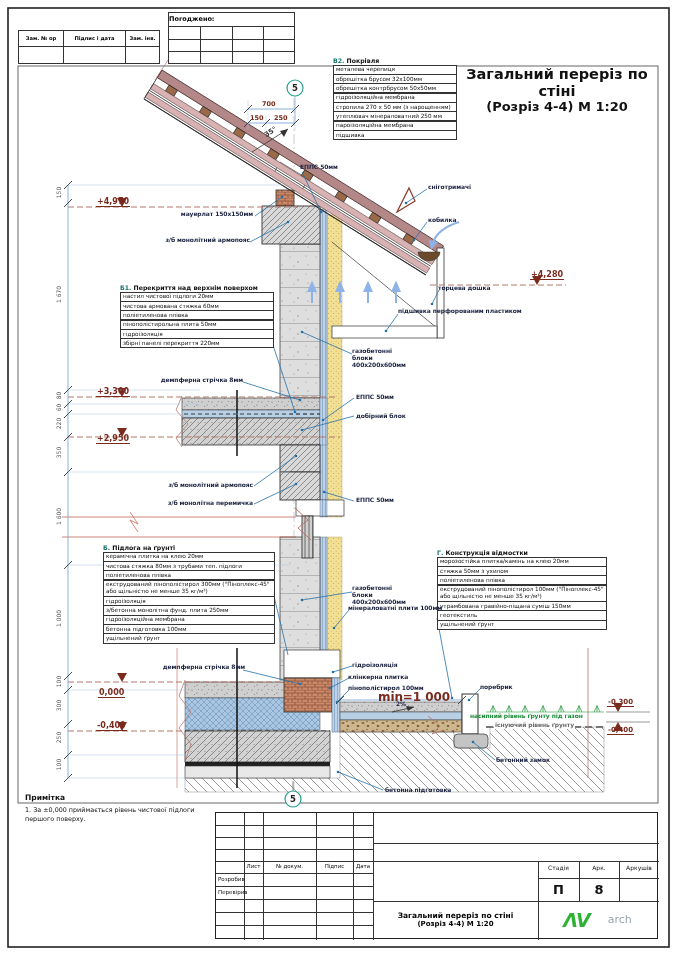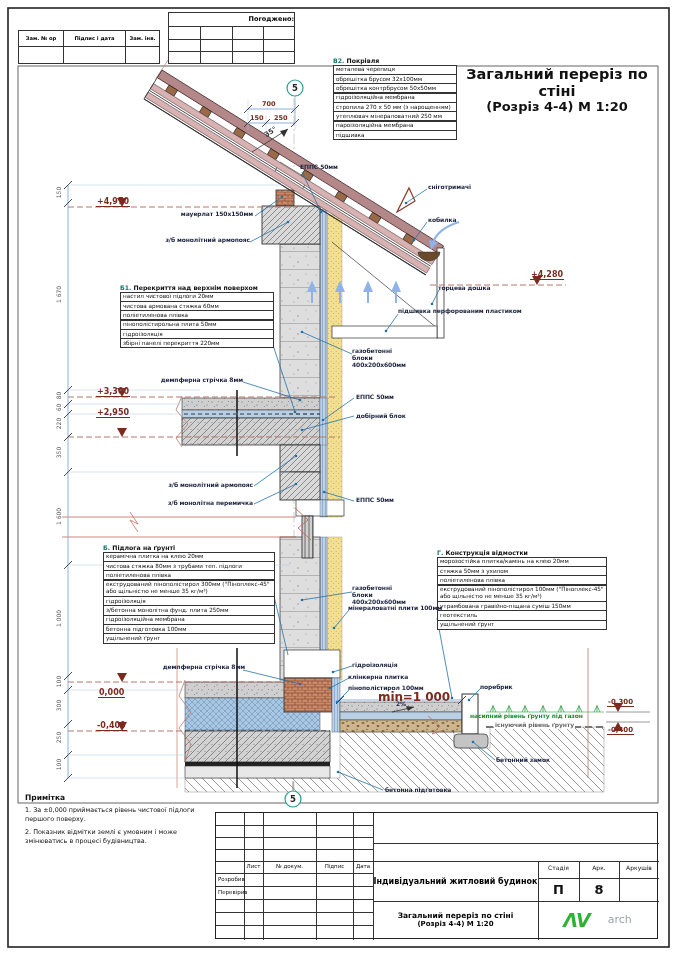--- a/index.html
+++ b/index.html
@@ -26,21 +26,21 @@
   
   .bigtitle{position:absolute;left:458px;top:66px;width:198px;text-align:center;color:#111;}
   .bigtitle .t1{font-size:14.5px;font-weight:bold;line-height:1.15;}
   .bigtitle .t2{font-size:13px;font-weight:bold;}
   
   .stamp{position:absolute;left:18px;top:30px;display:grid;grid-template-columns:44px 62px 34px;grid-template-rows:15px 17px;border:1px solid #333;}
   .stamp div{border-left:0.8px solid #333;border-top:0.8px solid #333;font-size:5.2px;font-weight:bold;text-align:center;line-height:14px;overflow:hidden;}
   .stamp div:nth-child(-n+3){border-top:none;}
   .stamp div:nth-child(3n+1){border-left:none;}
   .appr{position:absolute;left:168px;top:12px;width:125px;border:1px solid #333;}
-  .appr .ahd{height:13px;border-bottom:0.8px solid #333;text-align:right;font-size:6.5px;font-weight:bold;line-height:13px;}
+  .appr .ahd{height:13px;border-bottom:0.8px solid #333;text-align:left;font-size:6.5px;font-weight:bold;line-height:13px;}
   .appr .agrid{display:grid;grid-template-columns:repeat(4,1fr);grid-template-rows:repeat(3,12px);}
   .appr .agrid div{border-left:0.8px solid #333;border-top:0.8px solid #333;}
   .appr .agrid div:nth-child(-n+4){border-top:none;}
   .appr .agrid div:nth-child(4n+1){border-left:none;}
   
   .notes{position:absolute;left:25px;top:793px;width:188px;color:#111;}
   .notes .nt{font-size:7.5px;font-weight:bold;margin-bottom:4px;}
   .notes p{font-size:6.4px;line-height:1.35;margin:0 0 5px 0;}
   
   .tb{position:absolute;left:215px;top:812px;width:443px;height:127px;border:1.3px solid #222;box-sizing:border-box;}
@@ -484,21 +484,21 @@
 <div class="lbl" style="left:396px;top:701px;">2%</div>
 <div class="lbl" style="left:480px;top:684px;">поребрик</div>
 <div class="lbl green" style="left:470px;top:713px;">насипний рівень ґрунту під газон</div>
 <div class="lbl gray" style="left:494px;top:722px;">існуючий рівень ґрунту</div>
 <div class="lbl" style="left:496px;top:757px;">бетонний замок</div>
 <div class="lbl" style="left:385px;top:787px;">бетонна підготовка</div>
 <div class="lbl r" style="left:145px;top:664px;width:100px;">демпферна стрічка 8мм</div>
 
 <div class="lvl" style="left:96px;top:197px;">+4,970</div>
 <div class="lvl" style="left:96px;top:387px;">+3,300</div>
-<div class="lvl" style="left:96px;top:408px;">+2,950</div>
+<div class="lvl" style="left:96px;top:434px;">+2,950</div>
 <div class="lvl" style="left:98px;top:688px;">0,000</div>
 <div class="lvl" style="left:96px;top:721px;">-0,400</div>
 <div class="lvl" style="left:530px;top:270px;">+4,280</div>
 <div class="lvl sm" style="left:607px;top:698px;">-0,300</div>
 <div class="lvl sm" style="left:607px;top:726px;">-0,400</div>
 
 <div class="dim" style="left:43px;top:189px;">150</div>
 <div class="dim" style="left:43px;top:291px;">1 670</div>
 <div class="dim" style="left:43px;top:392px;">80</div>
 <div class="dim" style="left:43px;top:404px;">60</div>
@@ -514,21 +514,20 @@
 <div class="tdim" style="left:262px;top:100px;">700</div>
 <div class="tdim" style="left:250px;top:114px;">150</div>
 <div class="tdim" style="left:274px;top:114px;">250</div>
 <div class="ang" style="left:264px;top:128px;">35°</div>
 <div class="mark" style="left:287px;top:83px;">5</div>
 <div class="mark" style="left:285px;top:794px;">5</div>
 
 <div class="notes">
   <div class="nt">Примітка</div>
   <p>1. За ±0,000 приймається рівень чистової підлоги першого поверху.</p>
-  <p>2. Показник відмітки землі є умовним і може змінюватись в процесі будівництва.</p>
 </div>
 
 <div class="tb">
 
   <div class="l" style="left:28px;top:0;width:0.8px;height:127px;"></div>
   <div class="l" style="left:47px;top:0;width:0.8px;height:127px;"></div>
   <div class="l" style="left:100px;top:0;width:0.8px;height:127px;"></div>
   <div class="l" style="left:137px;top:0;width:0.8px;height:127px;"></div>
   <div class="l" style="left:157px;top:0;width:0.8px;height:127px;"></div>
 
@@ -550,21 +549,20 @@
   <div class="l" style="left:363px;top:48px;width:0.8px;height:40px;"></div>
   <div class="l" style="left:403px;top:48px;width:0.8px;height:40px;"></div>
 
   <div class="tbt" style="left:28px;top:50px;width:19px;">Лист</div>
   <div class="tbt" style="left:47px;top:50px;width:53px;">№ докум.</div>
   <div class="tbt" style="left:100px;top:50px;width:37px;">Підпис</div>
   <div class="tbt" style="left:137px;top:50px;width:20px;">Дата</div>
   <div class="tbt lft" style="left:2px;top:63px;width:26px;">Розробив</div>
   <div class="tbt lft" style="left:2px;top:76px;width:26px;">Перевірив</div>
 
-  <div class="obj">Індивідуальний житловий будинок</div>
   <div class="dtit">
     <div class="a">Загальний переріз по стіні</div>
     <div class="b">(Розріз 4-4)  М 1:20</div>
   </div>
 
   <div class="tbt" style="left:322px;top:52px;width:41px;font-size:6px;">Стадія</div>
   <div class="tbt" style="left:363px;top:52px;width:40px;font-size:6px;">Арк.</div>
   <div class="tbt" style="left:403px;top:52px;width:40px;font-size:6px;">Аркушів</div>
   <div class="stage" style="left:322px;top:69px;width:41px;">П</div>
   <div class="stage" style="left:363px;top:69px;width:40px;">8</div>

